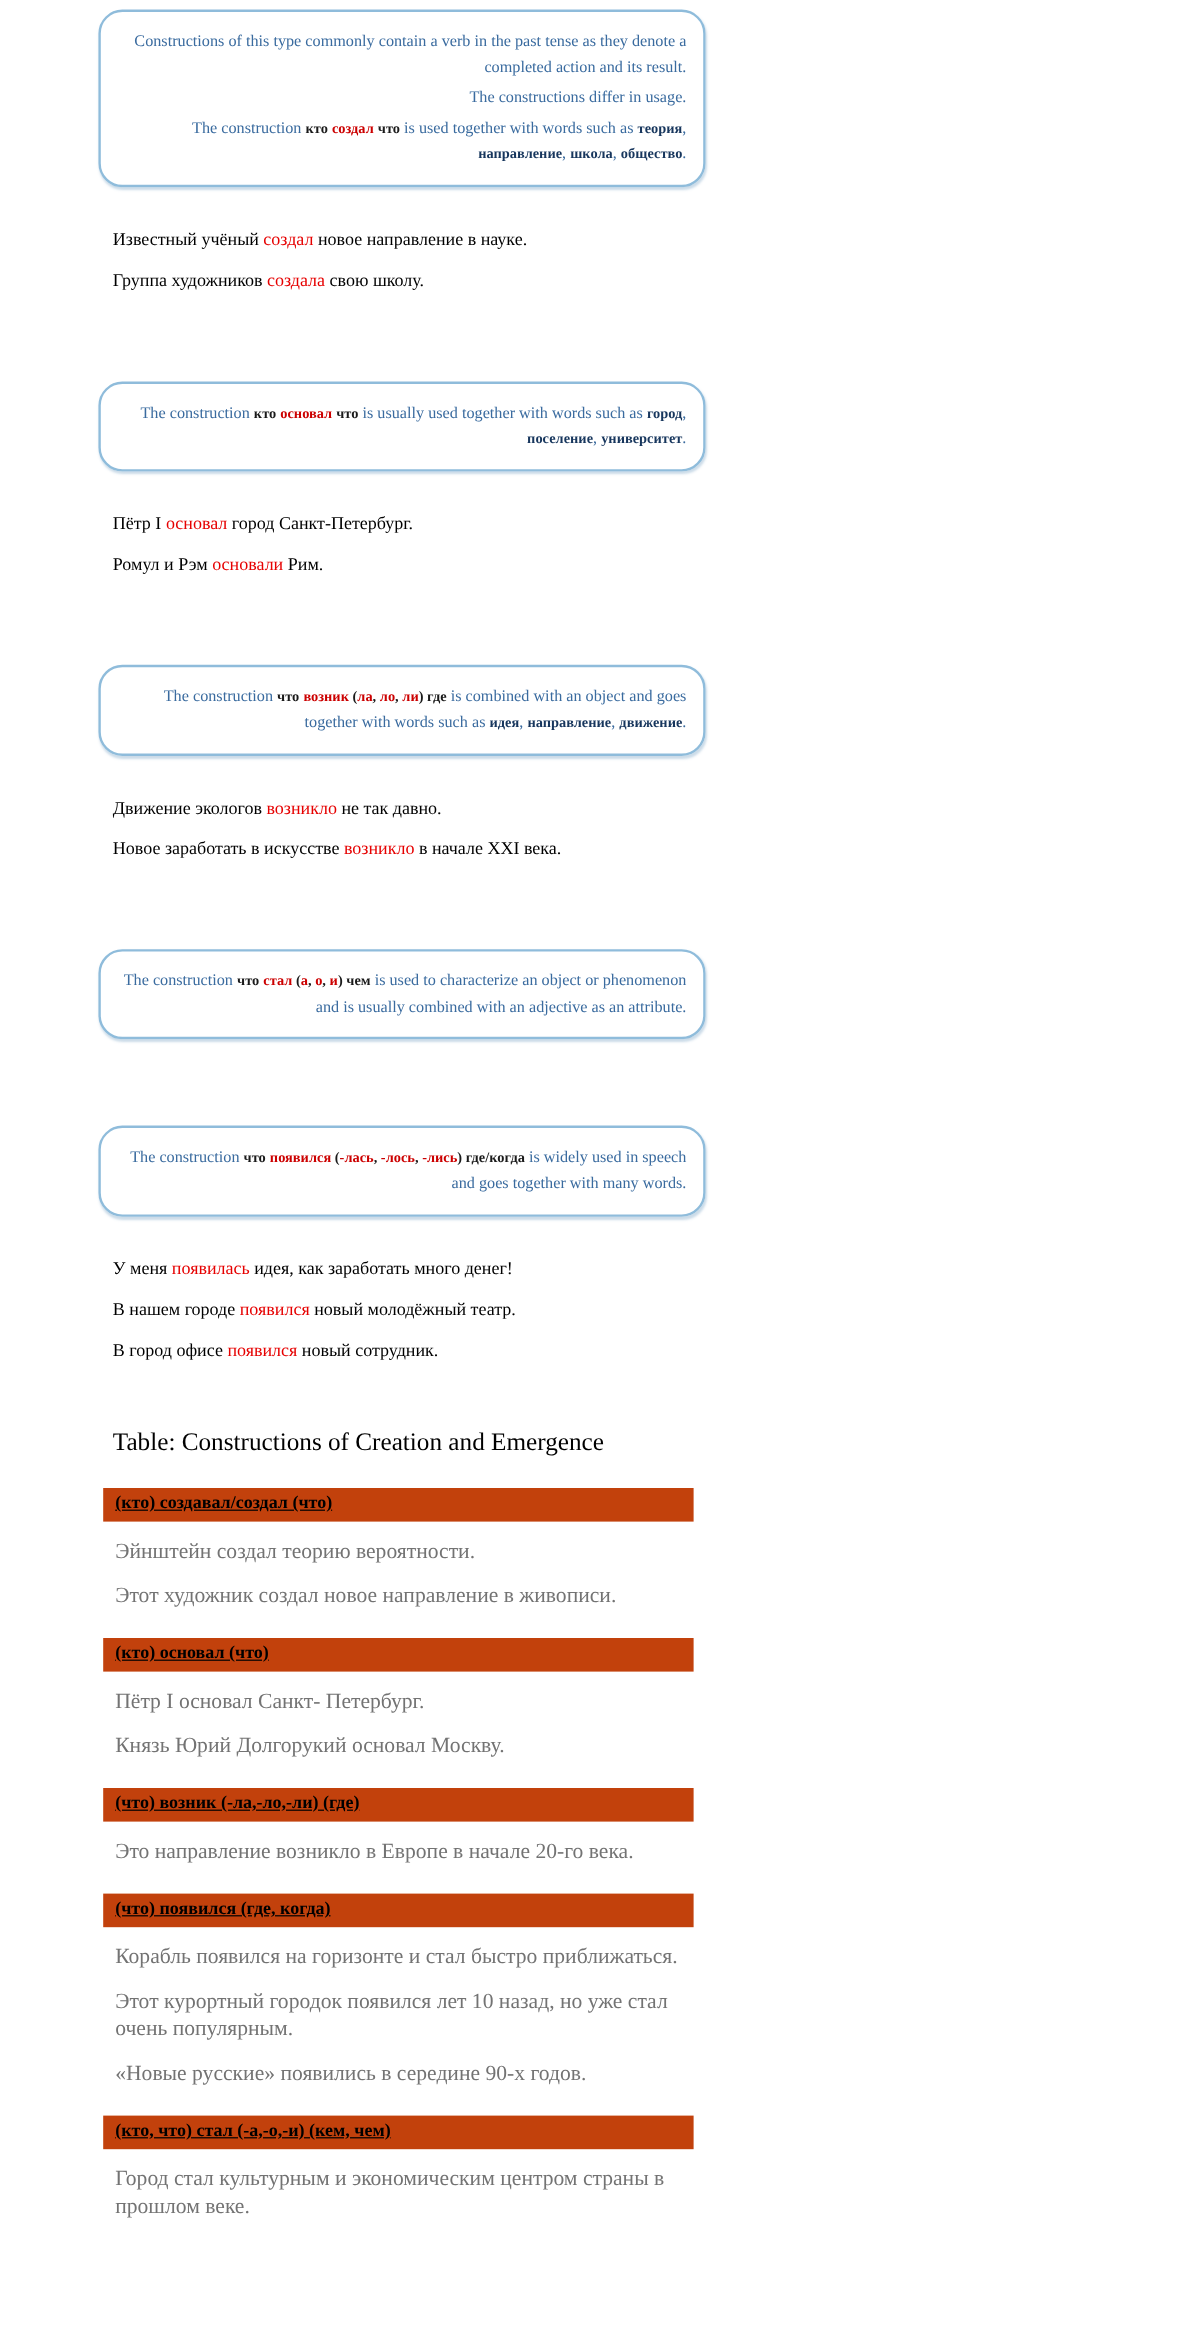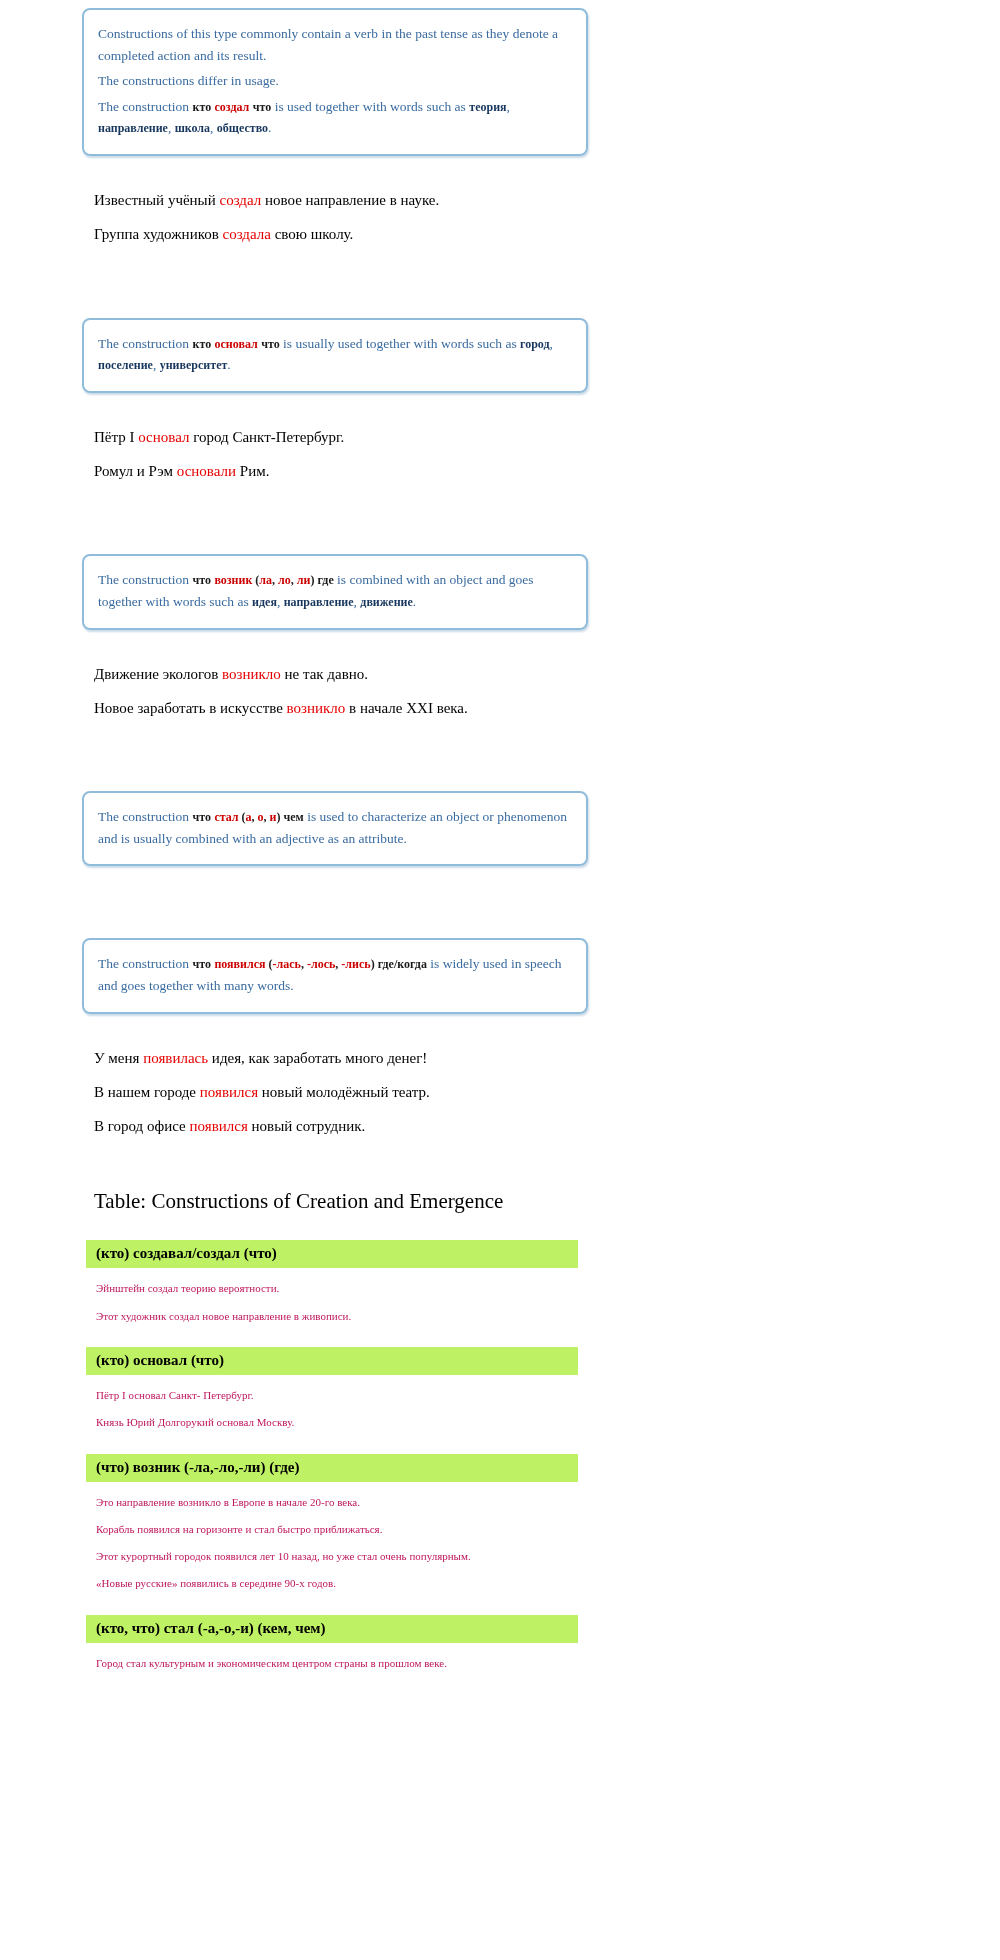--- a/index.html
+++ b/index.html
@@ -3,54 +3,56 @@
 <meta charset="utf-8">
 <style>
   html,body{margin:0;padding:0;background:#ffffff;}
   body{width:1000px;font-family:"Liberation Serif",serif;-webkit-font-smoothing:antialiased;}
   .content{padding:8px 0 40px 82px;width:600px;}
 
   
   .note-box{
     width:474px;
     border:2px solid #8fbcdb;
-    border-radius:8px;
+    border-radius:20px;
     padding:9px 14px 11px 14px;
     box-shadow:1px 2px 2px rgba(140,175,205,0.45);
     color:#3a6b9f;
     font-size:13.5px;
     margin-top:72px;
+    text-align:right;
   }
   .section:first-child .note-box{margin-top:0;}
   .note-p{margin:4px 0;line-height:1.6;}
   .t-en{color:#3a6b9f;}
   .t-b,.t-r,.t-n{font-family:Liberation Serif, serif;font-weight:bold;font-size:12px;}
   .t-b{color:#1a1a1a;}
   .t-r{color:#cc0000;}
   .t-n{color:#17365d;}
 
   
   .examples{margin:34px 0 0 12px;width:500px;}
   .example{margin:0 0 13px 0;font-size:15px;color:#000;line-height:1.42;}
   .t-x{color:#000000;}
   .t-red{color:#e60000;}
 
   
   .table-title{font-size:21px;color:#000;margin:52px 0 26px 12px;}
   .tbl{width:492px;margin-left:4px;}
   .tbl-header{
-    background:#bef264;
+    background:#c2410c;
     font-weight:bold;
     font-size:15px;
     color:#000;
     padding:5px 10px 6px 10px;
     margin-top:24px;
+    text-decoration:underline;
   }
   .tbl-header:first-child{margin-top:0;}
-  .tbl-row{font-size:11px;color:#be185d;margin:13px 0 0 0;padding-left:10px;line-height:1.3;}
+  .tbl-row{font-size:18px;color:#737373;margin:13px 0 0 0;padding-left:10px;line-height:1.3;}
 </style>
 </head>
 <body>
 
 <div class="content">
   <div id="sections">
       <div class="section">
         <div class="note-box">
           <p class="note-p"><span class="t-en">Constructions of this type commonly contain a verb in the past tense as they denote a completed action and its result.</span></p>
           <p class="note-p"><span class="t-en">The constructions differ in usage.</span></p>
@@ -100,19 +102,20 @@
   <div class="table-title">Table: Constructions of Creation and Emergence</div>
   <div id="tbl" class="tbl">
       <div class="tbl-header">(кто) создавал/создал (что)</div>
       <div class="tbl-row">Эйнштейн создал теорию вероятности.</div>
       <div class="tbl-row">Этот художник создал новое направление в живописи.</div>
       <div class="tbl-header">(кто) основал (что)</div>
       <div class="tbl-row">Пётр I основал Санкт- Петербург.</div>
       <div class="tbl-row">Князь Юрий Долгорукий основал Москву.</div>
       <div class="tbl-header">(что) возник (-ла,-ло,-ли) (где)</div>
       <div class="tbl-row">Это направление возникло в Европе в начале 20-го века.</div>
+      <div class="tbl-header">(что) появился (где, когда)</div>
       <div class="tbl-row">Корабль появился на горизонте и стал быстро приближаться.</div>
       <div class="tbl-row">Этот курортный городок появился лет 10 назад, но уже стал очень популярным.</div>
       <div class="tbl-row">«Новые русские» появились в середине 90-х годов.</div>
       <div class="tbl-header">(кто, что) стал (-а,-о,-и) (кем, чем)</div>
       <div class="tbl-row">Город стал культурным и экономическим центром страны в прошлом веке.</div>
     </div>
 </div>
 
 </body></html>

